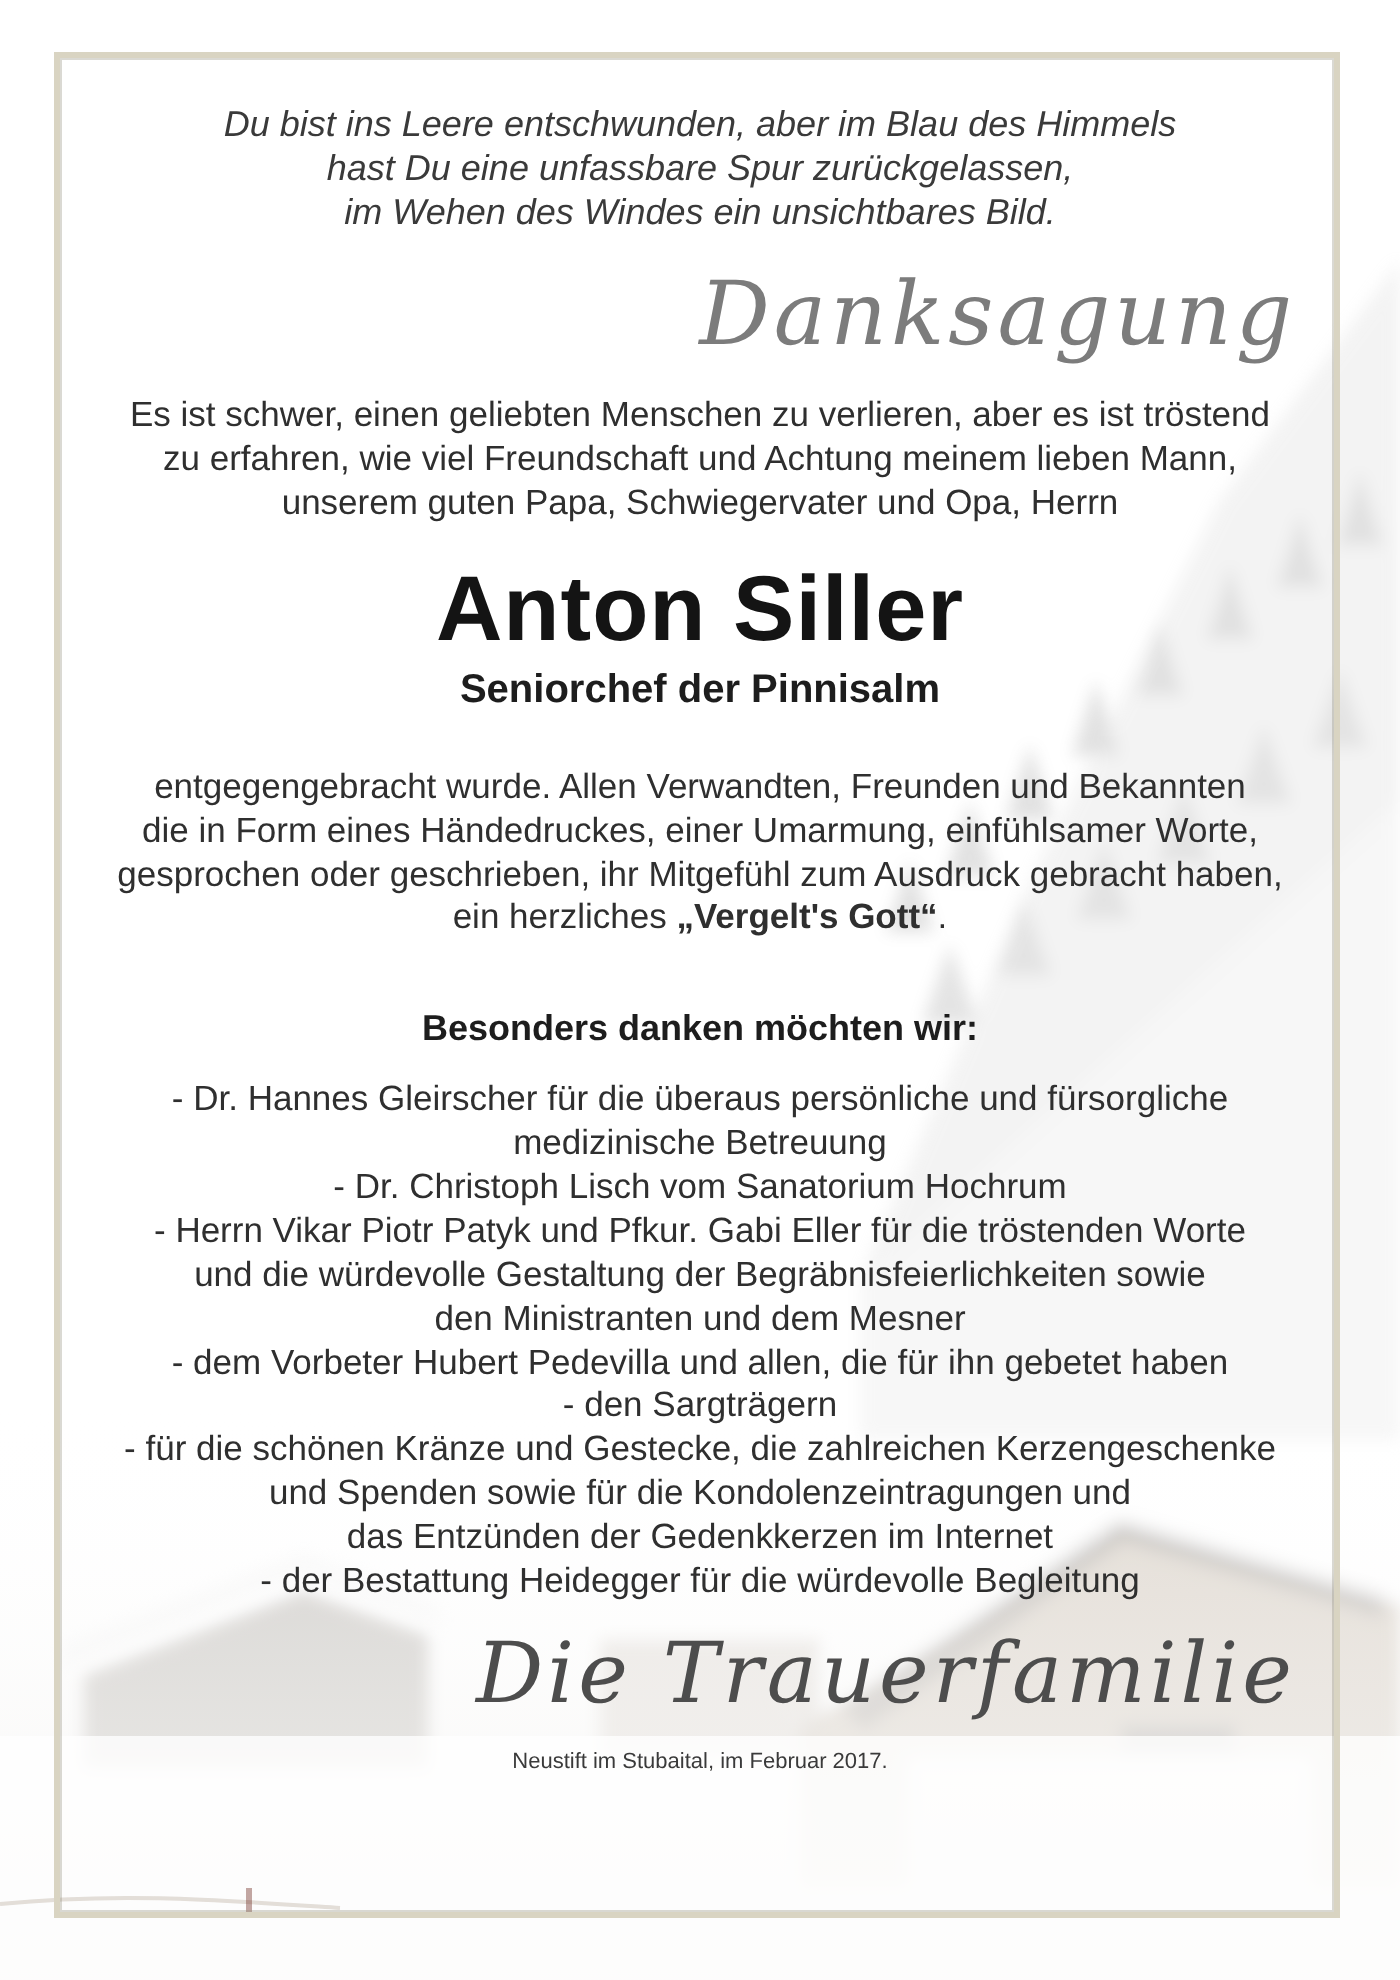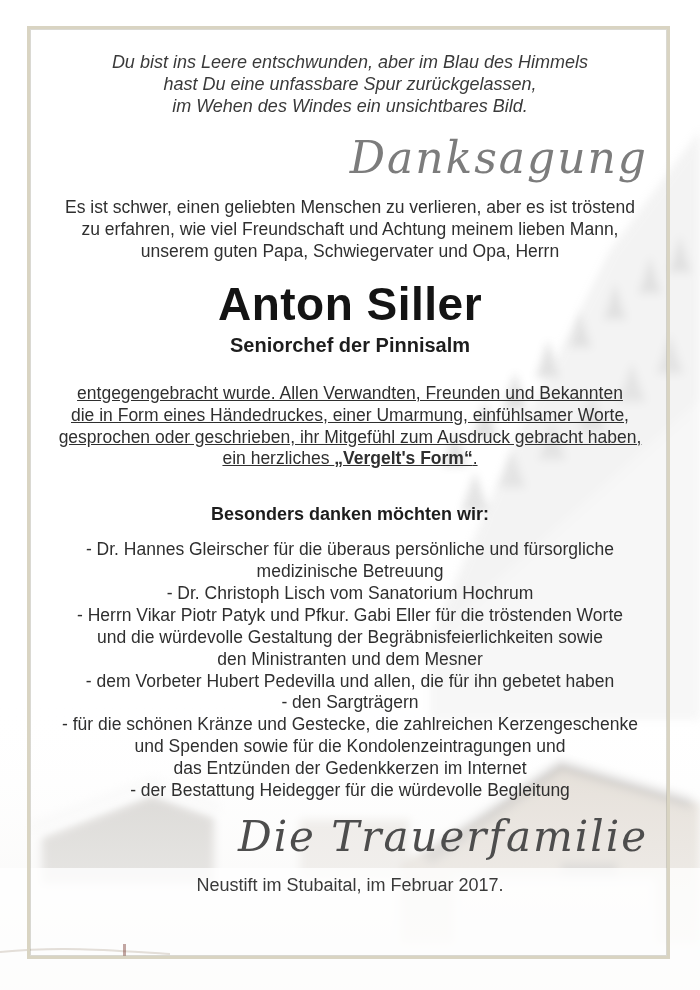--- a/index.html
+++ b/index.html
@@ -78,42 +78,41 @@
     margin-top: 5px;
     font-size: 20px;
     font-weight: 700;
     color: #1d1d1d;
   }
   .thanks {
     margin-top: 26px;
     font-size: 17.5px;
     line-height: 1.25;
     color: #2f2f2f;
-    text-decoration: underline;
   }
   .thanks-heading {
     margin-top: 34px;
     font-size: 18px;
     font-weight: 700;
     color: #1d1d1d;
   }
   .thanks-list {
     margin-top: 14px;
     font-size: 17.5px;
     line-height: 1.25;
     color: #2f2f2f;
   }
   .signature {
     margin-top: 10px;
     font-size: 42px;
     color: #4d4d4d;
   }
   .footer {
     margin-top: 14px;
-    font-size: 18px;
+    font-size: 11px;
     color: #3a3a3a;
   }
 </style>
 </head>
 <body>
 
 <div class="page">
 
   <div class="bg-photo">
     <svg width="700" height="990" viewBox="0 0 700 990" xmlns="http://www.w3.org/2000/svg" aria-hidden="true">
@@ -184,21 +183,21 @@
 
     <div class="name">Anton Siller</div>
 
     <div class="subtitle">Seniorchef der Pinnisalm</div>
 
     <div class="thanks">
       <div class="pre">entgegengebracht wurde. Allen Verwandten, Freunden und Bekannten
 die in Form eines Händedruckes, einer Umarmung, einfühlsamer Worte,
 gesprochen oder geschrieben, ihr Mitgefühl zum Ausdruck gebracht haben,</div>
       <div>
-        <span>ein herzliches </span><strong>„Vergelt's Form“</strong><span>.</span>
+        <span>ein herzliches </span><strong>„Vergelt's Gott“</strong><span>.</span>
       </div>
     </div>
 
     <div class="thanks-heading">Besonders danken möchten wir:</div>
 
     <div class="thanks-list">
       <div class="pre">- Dr. Hannes Gleirscher für die überaus persönliche und fürsorgliche
 medizinische Betreuung</div>
       <div class="pre">- Dr. Christoph Lisch vom Sanatorium Hochrum</div>
       <div class="pre">- Herrn Vikar Piotr Patyk und Pfkur. Gabi Eller für die tröstenden Worte

